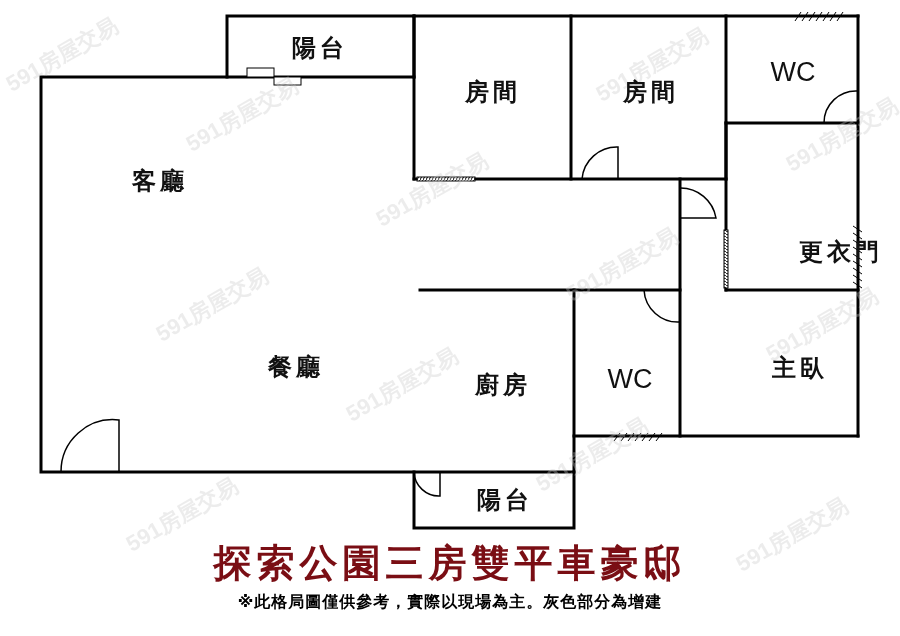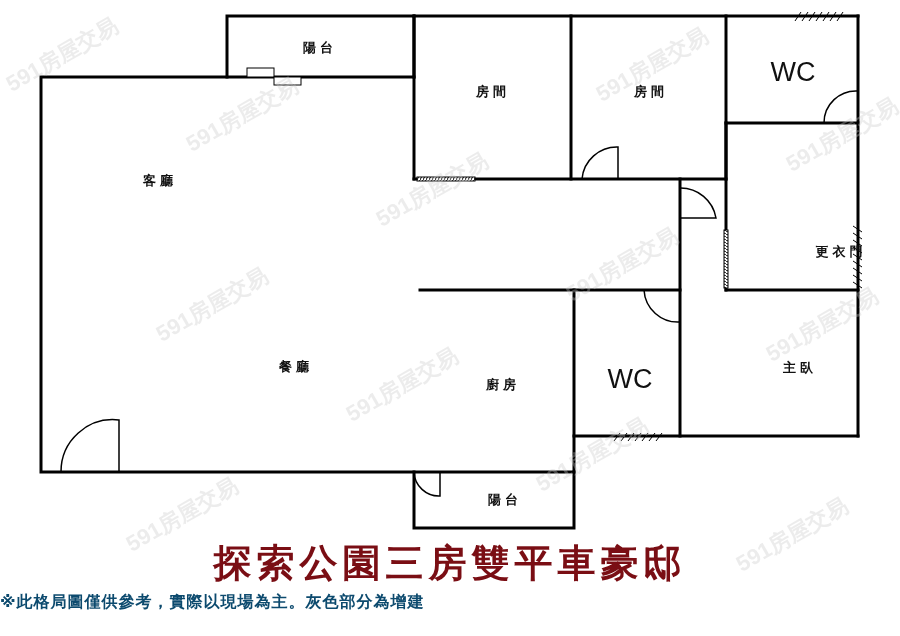--- a/index.html
+++ b/index.html
@@ -1,22 +1,22 @@
 <!DOCTYPE html>
 <html><head>
 <meta charset="utf-8">
 <style>
   html, body { margin:0; padding:0; background:#ffffff; }
   body { width:900px; height:636px; position:relative; overflow:hidden; font-family:"DejaVu Serif", serif; }
   #plan { position:absolute; left:0; top:0; }
-  .room-label { position:absolute; font-family:"DejaVu Serif", serif; font-weight:bold; font-size:13px; color:#111; white-space:nowrap; letter-spacing:4px; transform:translate(-50%,-50%); }
+  .room-label { position:absolute; font-family:"DejaVu Serif", serif; font-weight:bold; font-size:24px; color:#111; white-space:nowrap; letter-spacing:4px; transform:translate(-50%,-50%); }
   .room-label.wc { font-family:"Liberation Sans", sans-serif; font-weight:normal; letter-spacing:0; font-size:27px; }
   .watermark { position:absolute; font-family:"Liberation Sans", sans-serif; font-weight:bold; font-size:22px; color:rgba(200,200,200,0.35); transform:rotate(-30deg); white-space:nowrap; pointer-events:none; }
   #title { position:absolute; left:0; width:900px; top:538px; text-align:center; font-family:"DejaVu Serif", serif; font-weight:bold; font-size:38px; color:#7a0e14; letter-spacing:5px; }
-  #note { position:absolute; left:0; width:900px; top:592px; font-family:"DejaVu Sans", sans-serif; font-weight:bold; font-size:16px; color:#0c4a6e; letter-spacing:1px; }
+  #note { position:absolute; left:0; width:900px; top:592px; text-align:center; font-family:"DejaVu Sans", sans-serif; font-weight:bold; font-size:16px; color:#000000; letter-spacing:1px; }
 </style>
 </head>
 <body>
 
 <svg id="plan" width="900" height="636" viewBox="0 0 900 636" xmlns="http://www.w3.org/2000/svg">
   <defs>
     <pattern id="hatch" width="3" height="6" patternUnits="userSpaceOnUse">
       <rect width="3" height="6" fill="#fff"></rect>
       <line x1="0" y1="6" x2="3" y2="0" stroke="#000" stroke-width="1"></line>
     </pattern>

